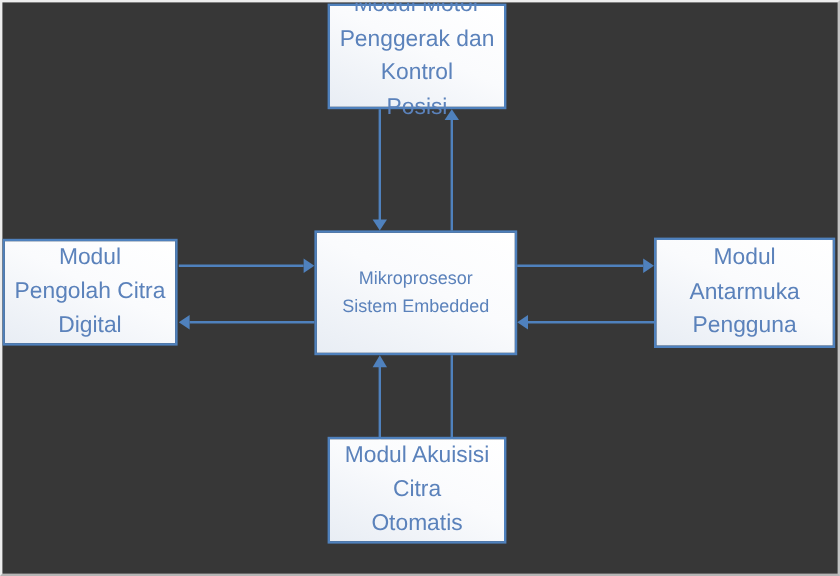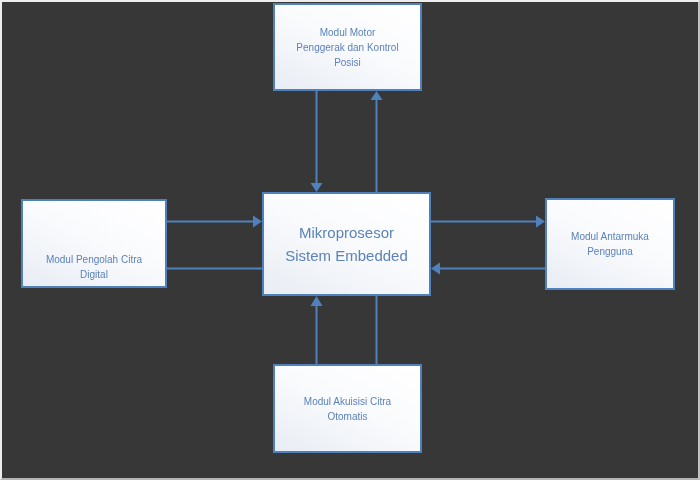--- a/index.html
+++ b/index.html
@@ -28,30 +28,30 @@
   .node {
     position: absolute;
     box-sizing: border-box;
     border: 2px solid #4f81bd;
     background: linear-gradient(205deg, #ffffff 0%, #fafbfd 45%, #e8edf4 100%);
     display: flex;
     align-items: center;
     justify-content: center;
     text-align: center;
     color: #5b82bb;
-    font-size: 10px;
+    font-size: 19px;
     line-height: 1.5;
     white-space: pre-line;
     padding: 4px;
   }
 
   .node-top    { left: 271px; top: 1px;   width: 149px; height: 88px; }
-  .node-left   { left: 19px;   top: 197px; width: 146px; height: 89px; align-items: flex-end; }
+  .node-left   { left: 0;   top: 197px; width: 146px; height: 89px; }
   .node-center { left: 260px; top: 190px; width: 169px; height: 104px; font-size: 15px; line-height: 1.55; }
-  .node-right  { left: 543px; top: 196px; width: 130px; height: 92px; }
+  .node-right  { left: 543px; top: 196px; width: 151px; height: 92px; }
   .node-bottom { left: 271px; top: 362px; width: 149px; height: 89px; }
 
   .arrows line    { stroke: #4f81bd; stroke-width: 2; }
   .arrows polygon { fill: #4f81bd; }
 </style>
 </head>
 <body>
 
 <div class="frame">
 

